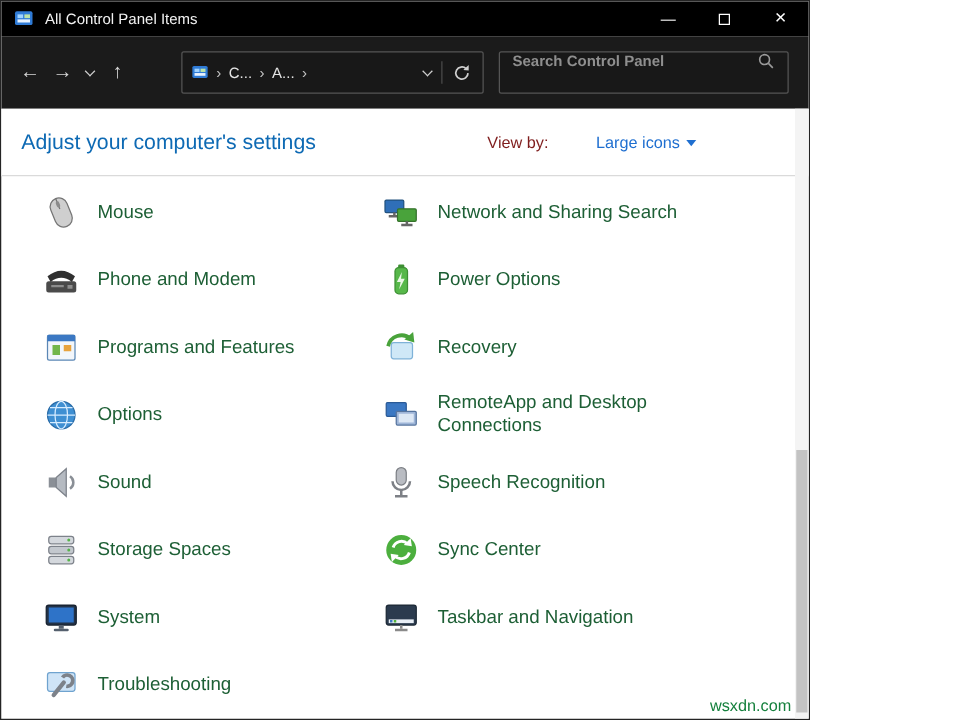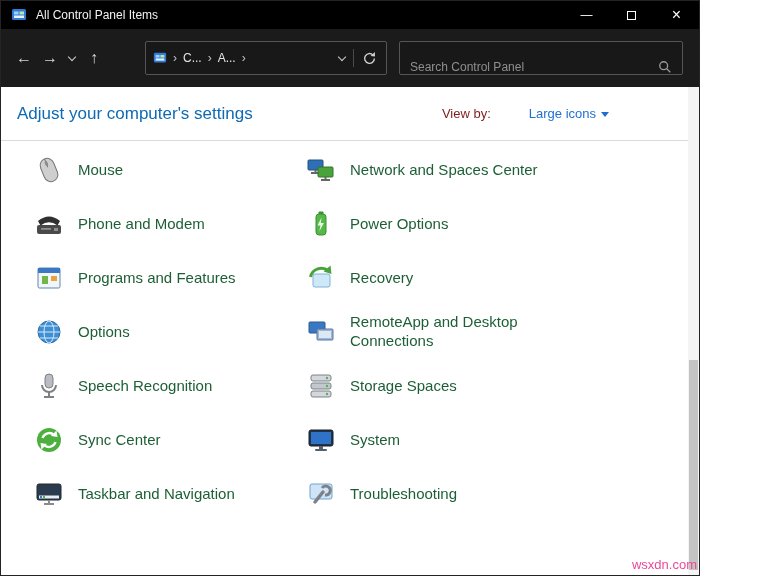--- a/index.html
+++ b/index.html
@@ -1,19 +1,19 @@
 <!DOCTYPE html>
 <html><head>
 <meta charset="utf-8">
 <style>
   * { box-sizing: border-box; margin: 0; padding: 0; }
   html, body { width: 768px; height: 576px; overflow: hidden; }
   body { font-family: "Liberation Sans", sans-serif; background: #fff; }
 
-  .window { width: 700px; height: 576px; position: relative; border: 1px solid #242424; background: #fff; overflow: hidden; }
+  .window { width: 648px; height: 576px; position: relative; border: 1px solid #242424; background: #fff; overflow: hidden; }
 
   
   .titlebar { height: 28px; background: #000; display: flex; align-items: center; padding-left: 10px; color: #fff; }
   .titlebar .app-icon { width: 16px; height: 16px; margin-right: 9px; display: inline-flex; }
   .titlebar .title { font-size: 12px; color: #f2f2f2; flex: 1; white-space: nowrap; }
   .win-controls { display: flex; height: 100%; }
   .wbtn { width: 45px; height: 100%; display: flex; align-items: center; justify-content: center; background: transparent; border: none; color: #fff; font-size: 12px; cursor: pointer; font-family: "Liberation Sans", sans-serif; }
   .wbtn.close { font-size: 16px; }
   .maxbox { display: inline-block; width: 9px; height: 9px; border: 1px solid #fff; }
 
@@ -21,21 +21,21 @@
   .toolbar { height: 58px; background: #1b1b1b; display: flex; align-items: center; padding: 0 10px; }
   .nav-btn { background: transparent; border: none; color: #d6d6d6; font-size: 16px; width: 26px; height: 32px; cursor: pointer; display: flex; align-items: center; justify-content: center; font-family: "Liberation Sans", sans-serif; }
   .chev { display: inline-block; width: 6px; height: 6px; border-right: 1.5px solid #cfcfcf; border-bottom: 1.5px solid #cfcfcf; transform: rotate(45deg); margin-top: -3px; }
   .nav-chev { width: 18px; }
   .addressbar { margin-left: 38px; width: 242px; height: 34px; border: 1px solid #555; background: #181818; border-radius: 2px; display: flex; align-items: center; padding: 0 7px; gap: 6px; cursor: text; }
   .crumb-sep { color: #c2c2c2; font-size: 12px; }
   .crumb { color: #e4e4e4; font-size: 12px; cursor: pointer; }
   .addressbar .spacer { flex: 1; }
   .vdiv { width: 1px; height: 18px; background: #4a4a4a; }
   .icon-btn { background: transparent; border: none; cursor: pointer; display: flex; align-items: center; justify-content: center; padding: 0 2px; }
-  .searchbox { margin-left: 12px; flex: 1; margin-right: 6px; height: 34px; border: 1px solid #555; background: #181818; border-radius: 2px; display: flex; align-items: flex-end; padding: 0 10px; cursor: text; }
+  .searchbox { margin-left: 12px; flex: 1; margin-right: 6px; height: 34px; border: 1px solid #555; background: #181818; border-radius: 2px; display: flex; align-items: flex-start; padding: 0 10px; cursor: text; font-weight: bold; }
   .searchbox .ph { color: #8f8f8f; font-size: 12px; flex: 1; }
 
   
   .content-header { height: 54px; display: flex; align-items: center; justify-content: space-between; padding: 0 90px 0 16px; border-bottom: 1px solid #dadada; background: #fff; text-align: center; }
   .page-title { color: #0e6ab4; font-size: 17px; }
   .viewby { display: flex; align-items: center; gap: 7px; }
   .viewby-label { color: #7f1d1d; font-size: 13px; }
   .viewby-value { color: #1f6fd0; font-size: 13px; display: flex; align-items: center; gap: 5px; cursor: pointer; padding-left: 31px; }
   .caret-down { width: 0; height: 0; border-left: 4px solid transparent; border-right: 4px solid transparent; border-top: 5px solid #1f6fd0; display: inline-block; margin-top: 2px; }
 
@@ -43,21 +43,21 @@
   .items { display: grid; grid-template-columns: 272px 1fr; padding-left: 32px; padding-top: 2px; }
   .item { display: flex; align-items: center; height: 54px; gap: 13px; cursor: pointer; }
   .item .icon { width: 32px; height: 32px; flex: none; }
   .item .icon svg { width: 100%; height: 100%; }
   .item .label { font-size: 15px; color: #1d5f35; line-height: 1.25; max-width: 198px; }
 
   
   .scrollbar { position: absolute; top: 86px; bottom: 0; right: 0; width: 11px; background: #f4f4f4; }
   .scroll-thumb { position: absolute; left: 1px; right: 1px; top: 56%; height: 43%; background: #c3c3c3; }
 
-  .watermark { position: absolute; right: 2px; bottom: 3px; color: #ec4899; font-size: 13px; }
+  .watermark { position: absolute; right: 14px; bottom: 3px; color: #15803d; font-size: 13px; }
 </style>
 </head>
 <body>
 
 <div class="window">
 
   <div class="titlebar">
     <span class="app-icon">
       <svg viewBox="0 0 16 16">
           <rect x="1" y="2" width="14" height="11" rx="1.5" fill="#2f7bd6"></rect>
@@ -154,21 +154,21 @@
       </div>
       <div class="item">
         <span class="icon"><svg viewBox="0 0 32 32">
             <rect x="3" y="6" width="15" height="10" rx="1" fill="#2f6fb8" stroke="#22527f"></rect>
             <line x1="10.5" y1="16" x2="10.5" y2="19" stroke="#666" stroke-width="2"></line>
             <line x1="6" y1="19" x2="15" y2="19" stroke="#666" stroke-width="2"></line>
             <rect x="13" y="13" width="15" height="10" rx="1" fill="#49a33b" stroke="#35722b"></rect>
             <line x1="20.5" y1="23" x2="20.5" y2="26" stroke="#666" stroke-width="2"></line>
             <line x1="16" y1="26" x2="25" y2="26" stroke="#666" stroke-width="2"></line>
           </svg></span>
-        <span class="label">Network and Spaces Center</span>
+        <span class="label">Network and Sharing Search</span>
       </div>
       <div class="item">
         <span class="icon"><svg viewBox="0 0 32 32">
             <rect x="4" y="17" width="24" height="9" rx="2" fill="#4a4a4a"></rect>
             <path d="M5 13 Q16 4 27 13 L24.5 17.5 Q16 11 7.5 17.5 Z" fill="#303030"></path>
             <rect x="8" y="20" width="10" height="1.8" fill="#8d8d8d"></rect>
             <rect x="21" y="20" width="4" height="3" fill="#8d8d8d"></rect>
           </svg></span>
         <span class="label">Phone and Modem</span>
       </div>
@@ -207,20 +207,28 @@
           </svg></span>
         <span class="label">Options</span>
       </div>
       <div class="item">
         <span class="icon"><svg viewBox="0 0 32 32">
             <rect x="4" y="6" width="16" height="11" rx="1" fill="#3b78c3" stroke="#2a5a96"></rect>
             <rect x="12" y="13" width="16" height="11" rx="1" fill="#9fb6d8" stroke="#56749e"></rect>
             <rect x="14" y="15" width="12" height="7" fill="#dde8f5"></rect>
           </svg></span>
         <span class="label">RemoteApp and Desktop Connections</span>
+      </div>
+      <div class="item">
+        <span class="icon"><svg viewBox="0 0 32 32">
+            <rect x="6" y="12" width="6" height="8" fill="#8a8f96"></rect>
+            <path d="M12 12 L20 5 V27 L12 20 Z" fill="#b5bac1" stroke="#7d828a"></path>
+            <path d="M23 11 a6 6 0 0 1 0 10" fill="none" stroke="#8a8f96" stroke-width="2"></path>
+          </svg></span>
+        <span class="label">Sound</span>
       </div>
       <div class="item">
         <span class="icon"><svg viewBox="0 0 32 32">
             <rect x="12" y="4" width="8" height="14" rx="4" fill="#b9bcc2" stroke="#7d8086"></rect>
             <path d="M9 15 a7 7 0 0 0 14 0" fill="none" stroke="#7d8086" stroke-width="2"></path>
             <line x1="16" y1="22" x2="16" y2="27" stroke="#7d8086" stroke-width="2"></line>
             <line x1="11" y1="27" x2="21" y2="27" stroke="#7d8086" stroke-width="2"></line>
           </svg></span>
         <span class="label">Speech Recognition</span>
       </div>

